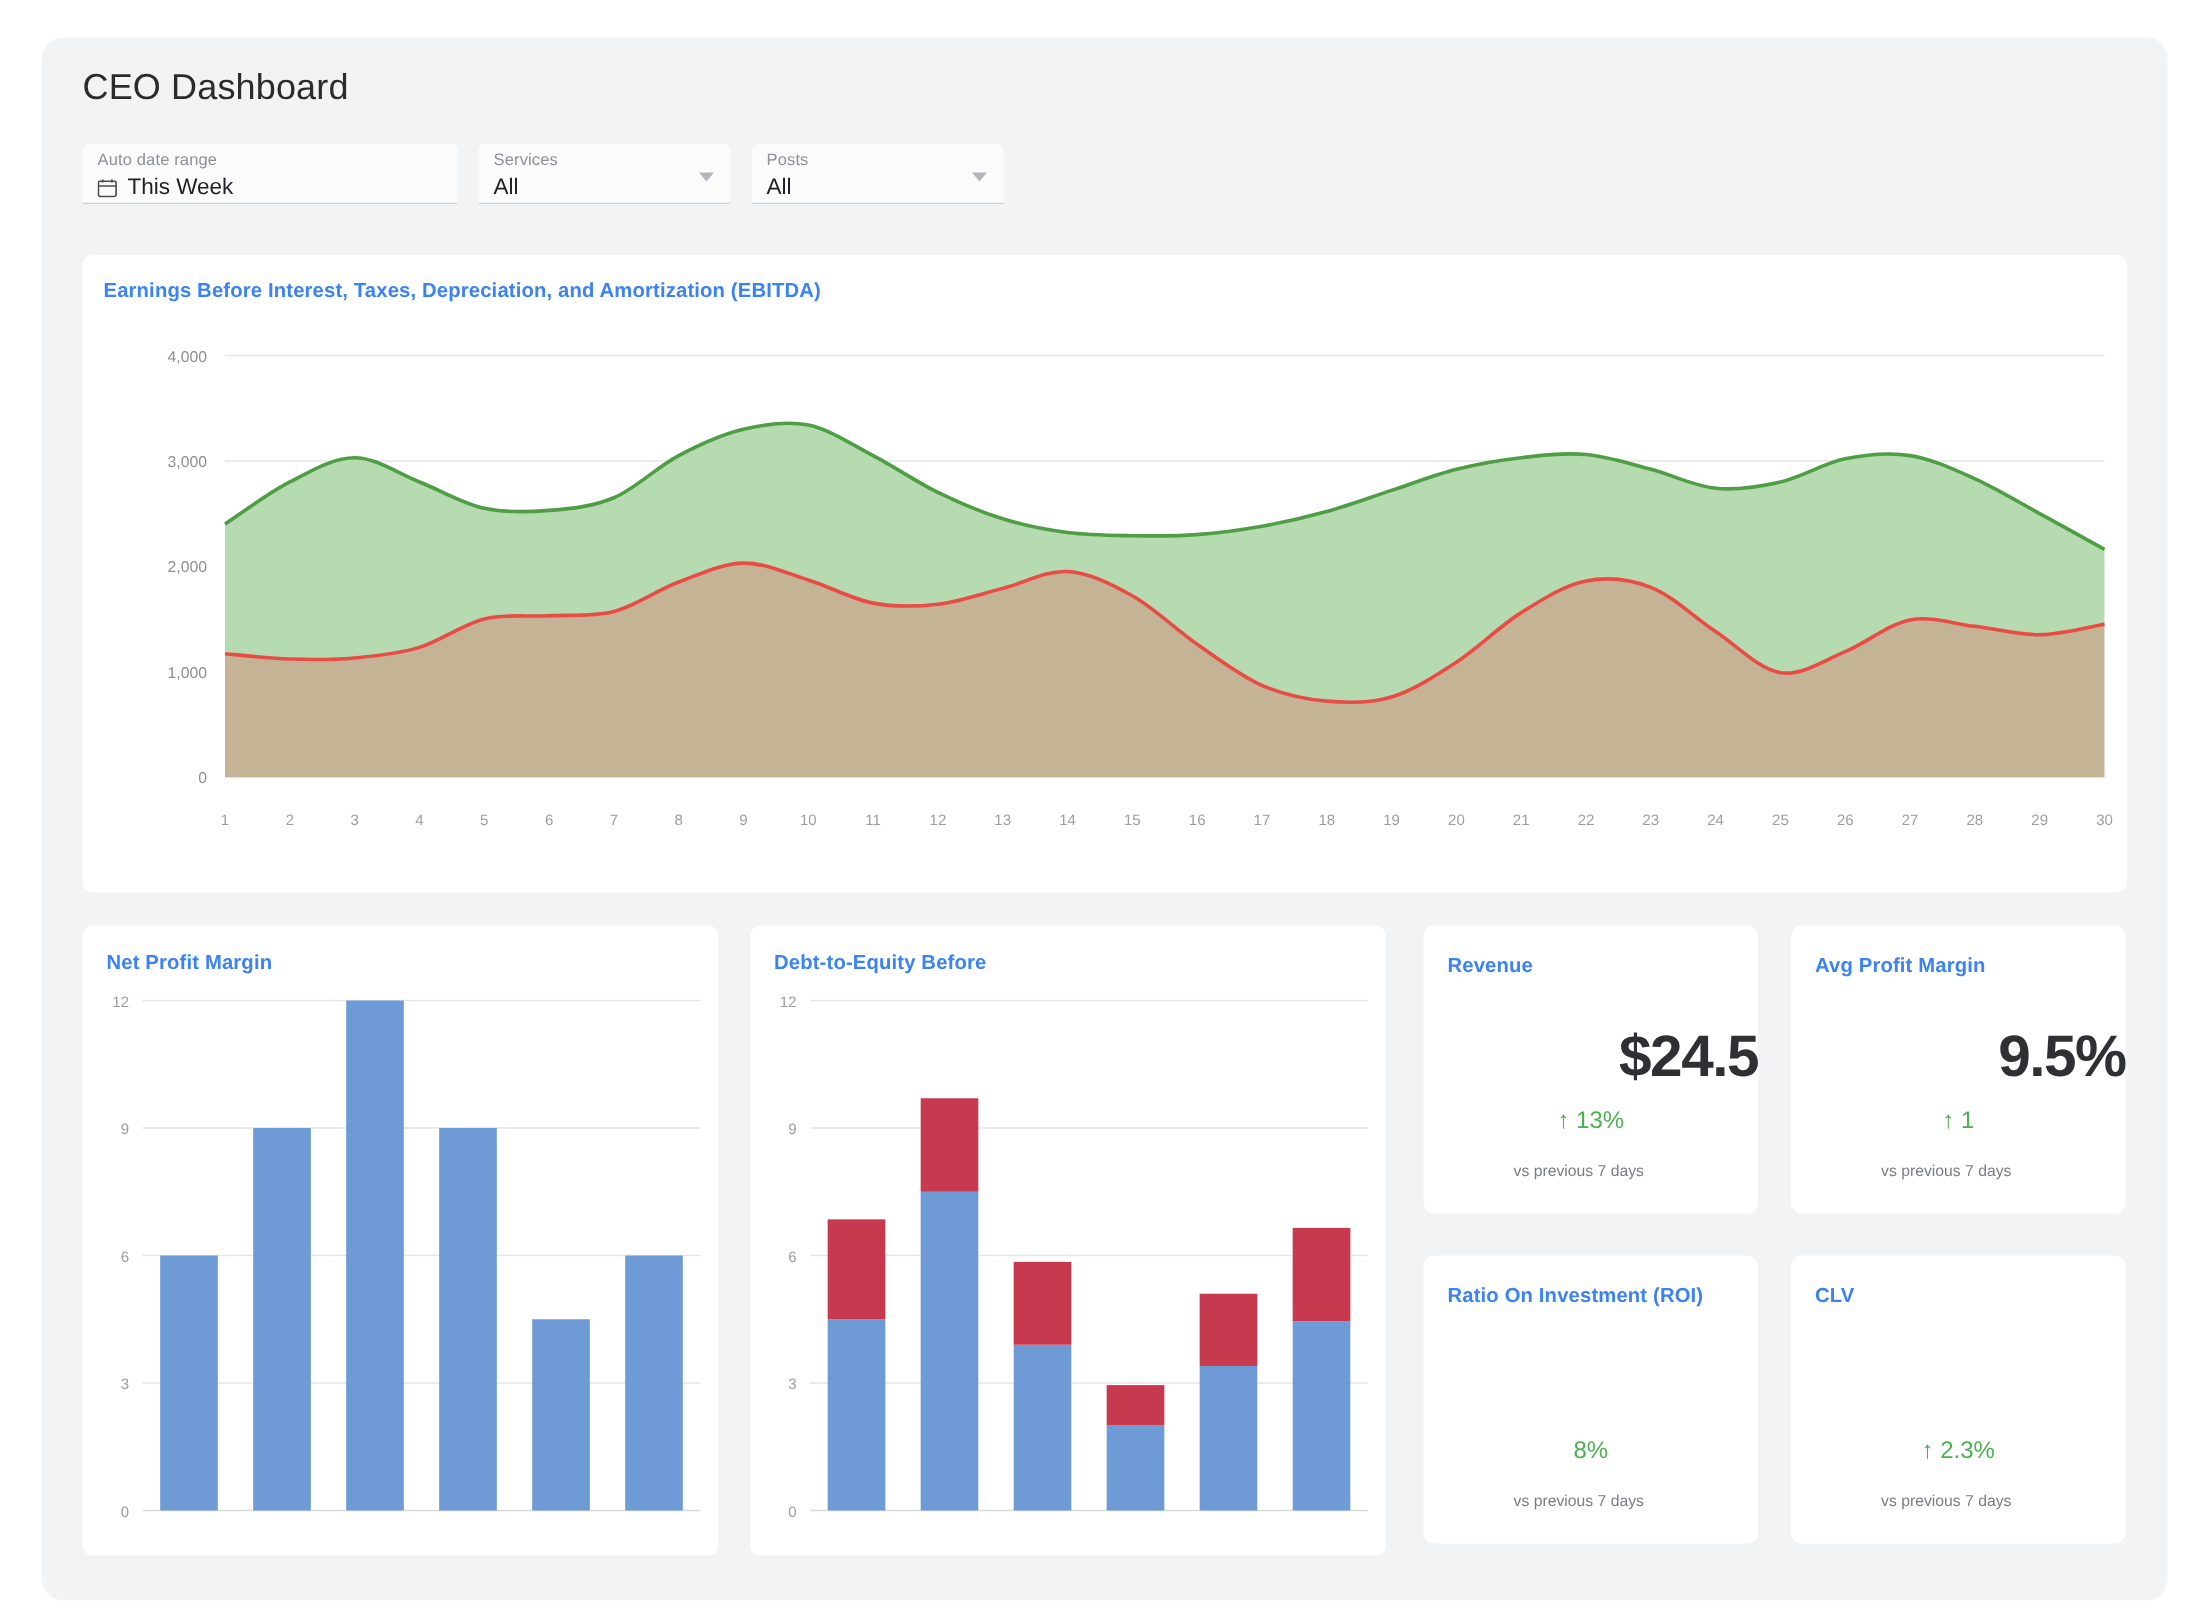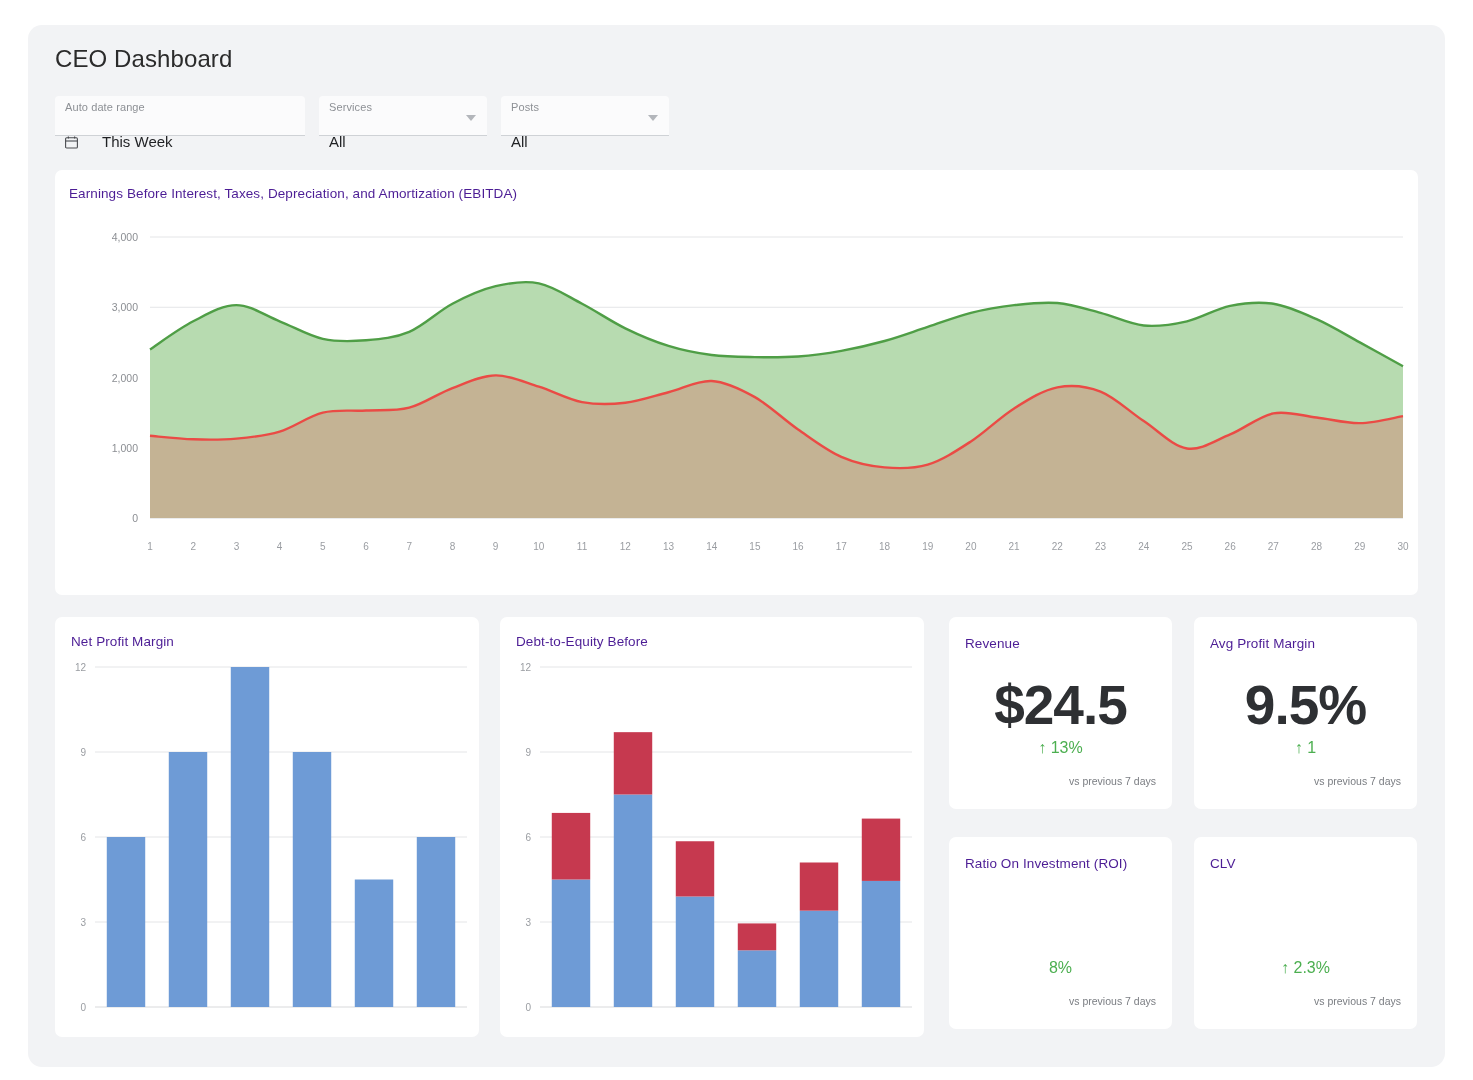--- a/index.html
+++ b/index.html
@@ -33,68 +33,68 @@
     display: flex; flex-direction: column; justify-content: flex-start;
   }
   .filter.w-date { width: 250px; }
   .filter.w-sel  { width: 168px; }
   .filter-label {
     font-size: 11px; color: #8d9095; line-height: 13px;
     letter-spacing: 0.1px;
   }
   .filter-value {
     font-size: 15px; color: #1f2023; line-height: 20px;
-    display: flex; align-items: center; gap: 24px;
-    margin-top: 18px;
+    display: flex; align-items: center; gap: 7px;
+    margin-top: 1px;
   }
   .cal-icon { display: inline-block; width: 13px; height: 13px; position: relative; flex: 0 0 auto; }
   .cal-icon svg { display: block; }
   .caret {
     position: absolute; right: 11px; top: 19px;
     width: 0; height: 0;
     border-left: 5.5px solid transparent;
     border-right: 5.5px solid transparent;
     border-top: 6px solid #b3b6bb;
   }
   
   .card { background: #ffffff; border-radius: 7px; position: absolute; }
   .card-title {
-    font-size: 13.5px; color: #4c1d95; font-weight: 400;
+    font-size: 13.5px; color: #3b82f6; font-weight: 700;
     letter-spacing: 0.1px;
   }
   
   #ebitda-card { left: 27px; top: 145px; width: 1363px; height: 425px; }
   #ebitda-card .card-title { position: absolute; left: 14px; top: 16px; }
   .ebitda-plot { position: absolute; left: 0; top: 45px; width: 1363px; height: 380px; }
   
   #npm-card { left: 27px; top: 592px; width: 424px; height: 420px; }
   #der-card { left: 472px; top: 592px; width: 424px; height: 420px; }
   #npm-card .card-title, #der-card .card-title { position: absolute; left: 16px; top: 17px; }
   .bar-plot { position: absolute; left: 0; top: 40px; width: 424px; height: 380px; }
   
   .kpi { width: 223px; height: 192px; }
   #kpi-revenue { left: 921px; top: 592px; }
   #kpi-margin  { left: 1166px; top: 592px; }
   #kpi-roi     { left: 921px; top: 812px; }
   #kpi-clv     { left: 1166px; top: 812px; }
   .kpi .card-title { position: absolute; left: 16px; top: 19px; }
   .kpi-value {
     position: absolute; left: 0; right: 0; top: 60px;
-    text-align: center;
-    font-size: 55px; font-weight: bold; color: #2e3033;
+    text-align: right;
+    font-size: 39px; font-weight: bold; color: #2e3033;
     letter-spacing: -1px; line-height: 56px;
   }
   .kpi-delta {
     position: absolute; left: 0; right: 0; top: 121px;
     text-align: center; font-size: 16px; color: #4caf50;
     line-height: 19px;
   }
   .kpi-sub {
     position: absolute; left: 0; right: 16px; top: 158px;
-    text-align: right; font-size: 10.5px; color: #7a7d82;
+    text-align: center; font-size: 10.5px; color: #7a7d82;
   }
   .axis-text { font-size: 10.5px; fill: #8b8e93; font-family: "Liberation Sans", sans-serif; }
   .axis-text-sm { font-size: 10px; fill: #9a9da2; font-family: "Liberation Sans", sans-serif; }
 </style>
 </head>
 <body>
 
 <div class="page-shell">
 
   <div class="page-title">CEO Dashboard</div>

